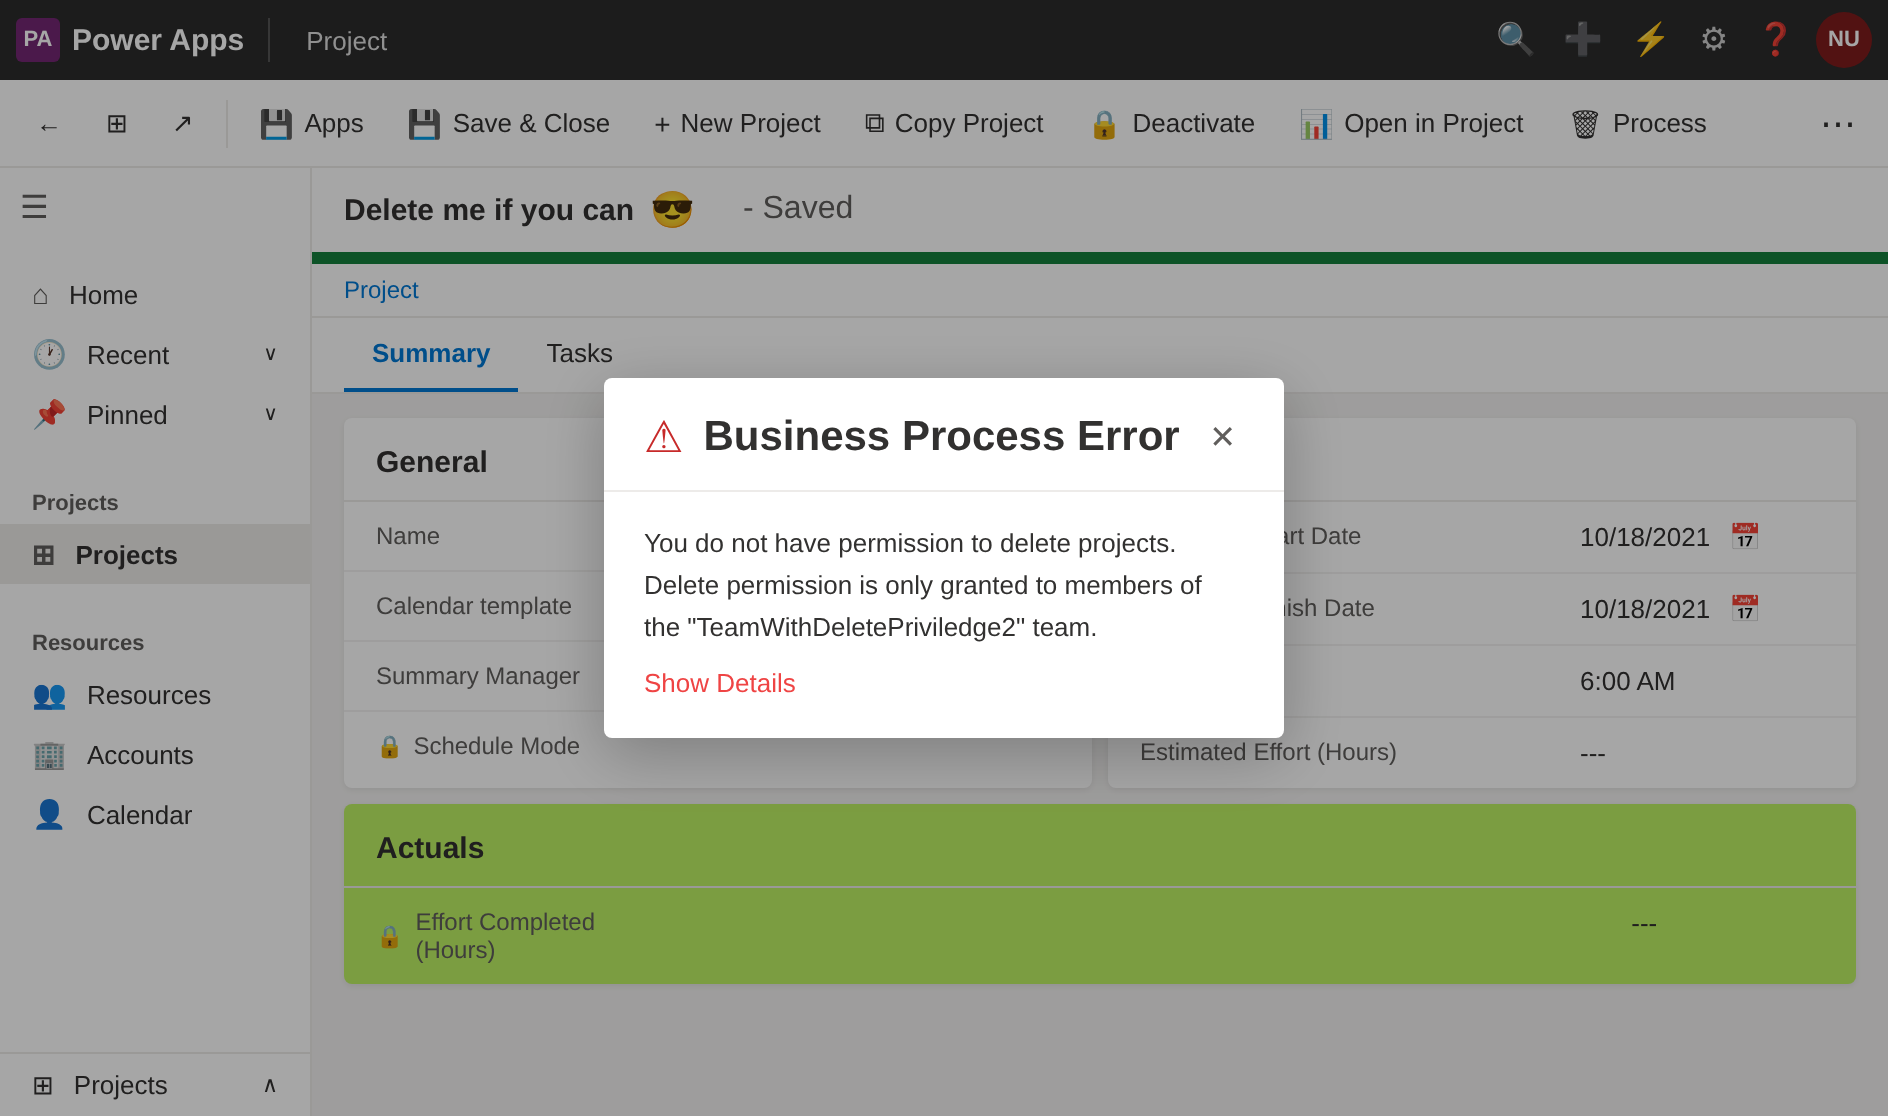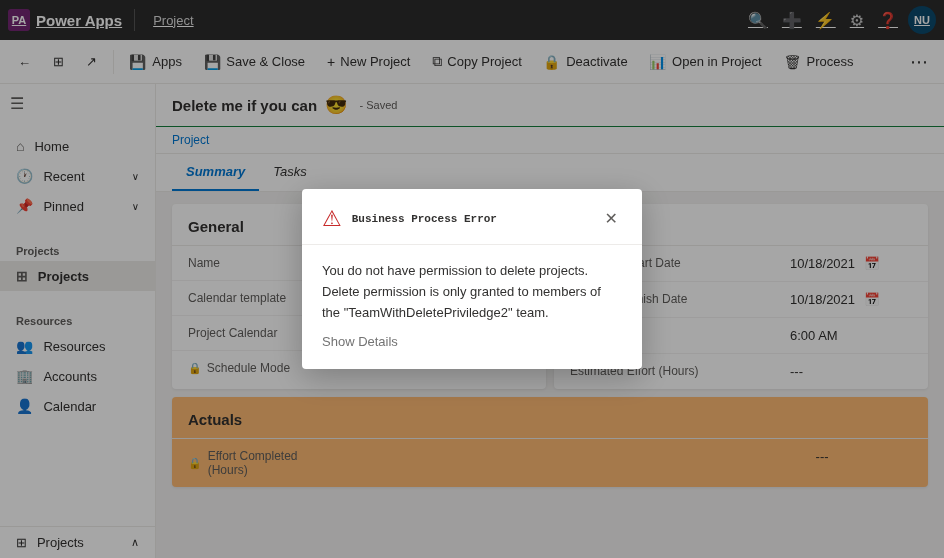--- a/index.html
+++ b/index.html
@@ -1,26 +1,26 @@
 <!DOCTYPE html>
 <html><head>
   <meta charset="utf-8">
   <style>
     * { box-sizing: border-box; margin: 0; padding: 0; }
     body { font-family: 'Segoe UI', sans-serif; font-size: 13px; background: #f3f2f1; color: #323130; width: 944px; height: 558px; overflow: hidden; display: flex; flex-direction: column; }
 
     
-    .top-bar { background: #2b2b2b; color: #fff; display: flex; align-items: center; height: 40px; padding: 0 8px; gap: 8px; flex-shrink: 0; text-decoration: underline; }
+    .top-bar { background: #2b2b2b; color: #fff; display: flex; align-items: center; height: 40px; padding: 0 8px; gap: 8px; flex-shrink: 0; }
     .top-bar-brand { display: flex; align-items: center; gap: 6px; font-size: 15px; font-weight: 600; color: #fff; padding-right: 12px; border-right: 1px solid #555; }
     .top-bar-brand .brand-icon { width: 22px; height: 22px; background: #742774; border-radius: 3px; display: flex; align-items: center; justify-content: center; color: #fff; font-size: 11px; font-weight: 700; }
     .top-bar-project { font-size: 13px; color: #ddd; padding-left: 10px; }
     .top-bar-spacer { flex: 1; }
     .top-bar-icons { display: flex; gap: 6px; align-items: center; }
     .top-bar-icon { color: #ccc; font-size: 16px; cursor: pointer; padding: 4px; border-radius: 3px; }
-    .avatar { width: 28px; height: 28px; background: #0c4a6e; border-radius: 50%; display: flex; align-items: center; justify-content: center; color: #fff; font-size: 11px; font-weight: 600; cursor: pointer; }
+    .avatar { width: 28px; height: 28px; background: #7f1d1d; border-radius: 50%; display: flex; align-items: center; justify-content: center; color: #fff; font-size: 11px; font-weight: 600; cursor: pointer; }
 
     
     .cmd-bar { background: #fff; display: flex; align-items: center; height: 44px; padding: 0 8px; border-bottom: 1px solid #edebe9; flex-shrink: 0; gap: 2px; }
     .cmd-btn { display: flex; align-items: center; gap: 5px; padding: 6px 10px; border: none; background: none; cursor: pointer; font-size: 13px; color: #323130; border-radius: 3px; }
     .cmd-btn .icon { font-size: 14px; }
     .cmd-separator { width: 1px; height: 24px; background: #edebe9; margin: 0 4px; }
     .cmd-spacer { flex: 1; }
     .cmd-more { font-size: 18px; padding: 6px 8px; }
 
     
@@ -39,47 +39,47 @@
     .sidebar-item { display: flex; align-items: center; gap: 10px; padding: 7px 16px; cursor: pointer; font-size: 13px; color: #323130; }
     .sidebar-item.active { background: #edebe9; font-weight: 600; }
     .sidebar-item .si-icon { font-size: 14px; color: #605e5c; }
     .sidebar-bottom { margin-top: auto; border-top: 1px solid #edebe9; }
     .sidebar-bottom-item { display: flex; align-items: center; gap: 10px; padding: 8px 16px; cursor: pointer; font-size: 13px; color: #323130; }
 
     
     .content { flex: 1; overflow-y: auto; background: #f3f2f1; padding: 0; }
 
     
-    .delete-banner { background: #fff; padding: 10px 16px; margin-bottom: 0; display: flex; align-items: center; gap: 8px; font-size: 15px; font-weight: 600; border-bottom: 1px solid #15803d; }
+    .delete-banner { background: #fff; padding: 10px 16px; margin-bottom: 0; display: flex; align-items: center; gap: 8px; font-size: 15px; font-weight: 600; border-bottom: 6px solid #15803d; }
     .delete-banner .emoji { font-size: 18px; }
-    .delete-saved { font-size: 11px; color: #605e5c; font-weight: 400; margin-left: 4px; }
+    .delete-saved { font-size: 16px; color: #605e5c; font-weight: 400; margin-left: 16px; }
 
     
     .tabs-bar { background: #fff; display: flex; border-bottom: 1px solid #edebe9; padding: 0 16px; }
-    .tab { padding: 10px 14px; cursor: pointer; font-size: 13px; color: #323130; border-bottom: 2px solid transparent; font-style: italic; }
+    .tab { padding: 10px 14px; cursor: pointer; font-size: 13px; color: #323130; border-bottom: 2px solid transparent; }
     .tab.active { border-bottom: 2px solid #0078d4; color: #0078d4; font-weight: 600; }
     .section-title { font-size: 15px; font-weight: 600; padding: 14px 16px 10px; border-bottom: 1px solid #edebe9; }
     .form-table { width: 100%; border-collapse: collapse; }
     .form-row { border-bottom: 1px solid #f3f2f1; }
     .form-row:last-child { border-bottom: none; }
     .form-cell-label { padding: 10px 16px; width: 220px; color: #605e5c; font-size: 12px; vertical-align: top; }
     .form-cell-value { padding: 10px 16px; font-size: 13px; color: #323130; vertical-align: top; }
 
     
     .actuals-row .form-cell-label { display: flex; align-items: center; gap: 6px; }
 
     
     .modal-overlay { position: fixed; inset: 0; background: rgba(0,0,0,0.35); display: flex; align-items: center; justify-content: center; z-index: 1000; }
     .modal { background: #fff; border-radius: 4px; width: 340px; box-shadow: 0 8px 32px rgba(0,0,0,0.25); overflow: hidden; }
     .modal-header { display: flex; align-items: center; gap: 10px; padding: 16px 20px 12px; border-bottom: 1px solid #edebe9; }
     .modal-header-icon { font-size: 22px; color: #c72a2a; }
-    .modal-title { font-size: 11px; font-weight: 600; flex: 1; font-family: Liberation Mono, monospace; }
+    .modal-title { font-size: 21px; font-weight: 600; flex: 1; }
     .modal-close { cursor: pointer; font-size: 16px; color: #605e5c; border: none; background: none; padding: 4px; border-radius: 3px; }
     .modal-body { padding: 16px 20px; font-size: 13px; line-height: 1.6; color: #323130; }
-    .show-details { color: #737373; text-decoration: none; cursor: pointer; font-size: 13px; display: inline-block; margin-top: 8px; }
+    .show-details { color: #ef4444; text-decoration: none; cursor: pointer; font-size: 13px; display: inline-block; margin-top: 8px; }
     .modal-footer { display: flex; justify-content: flex-end; padding: 12px 20px; border-top: 1px solid #edebe9; }
     .btn-ok { background: #0078d4; color: #fff; border: none; padding: 8px 28px; border-radius: 3px; font-size: 13px; cursor: pointer; font-weight: 600; }
 
     
     .content::-webkit-scrollbar { width: 6px; }
     .content::-webkit-scrollbar-thumb { background: #c8c6c4; border-radius: 3px; }
   </style>
 </head>
 <body>
 
@@ -223,21 +223,21 @@
           <tbody>
               <tr class="form-row">
             <td class="form-cell-label">Name</td>
             <td class="form-cell-value"></td>
           </tr>
           <tr class="form-row">
             <td class="form-cell-label">Calendar template</td>
             <td class="form-cell-value"></td>
           </tr>
           <tr class="form-row">
-            <td class="form-cell-label">Project Calendar</td>
+            <td class="form-cell-label">Summary Manager</td>
             <td class="form-cell-value"></td>
           </tr>
           <tr class="form-row">
             <td class="form-cell-label" style="display:flex;align-items:center;gap:5px;">
               <span style="font-size:11px;">🔒</span>
               <span>Schedule Mode</span>
             </td>
             <td class="form-cell-value"></td>
           </tr>
         </tbody>
@@ -268,21 +268,21 @@
           </tr>
           <tr class="form-row">
             <td class="form-cell-label">Estimated Effort (Hours)</td>
             <td class="form-cell-value">---</td>
           </tr>
         </tbody>
           </table>
       </div>
     </div>
 
-    <div style="background:#fdba74;border-radius:4px;margin:8px 16px 12px;box-shadow:0 1px 3px rgba(0,0,0,0.07);">
+    <div style="background:#bef264;border-radius:4px;margin:8px 16px 12px;box-shadow:0 1px 3px rgba(0,0,0,0.07);">
       <div class="section-title">Actuals</div>
       <table class="form-table">
         <tbody>
             <tr class="form-row actuals-row">
           <td class="form-cell-label">
             <span style="font-size:11px;">🔒</span>
             Effort Completed<br>(Hours)
           </td>
           <td class="form-cell-value">---</td>
         </tr>

